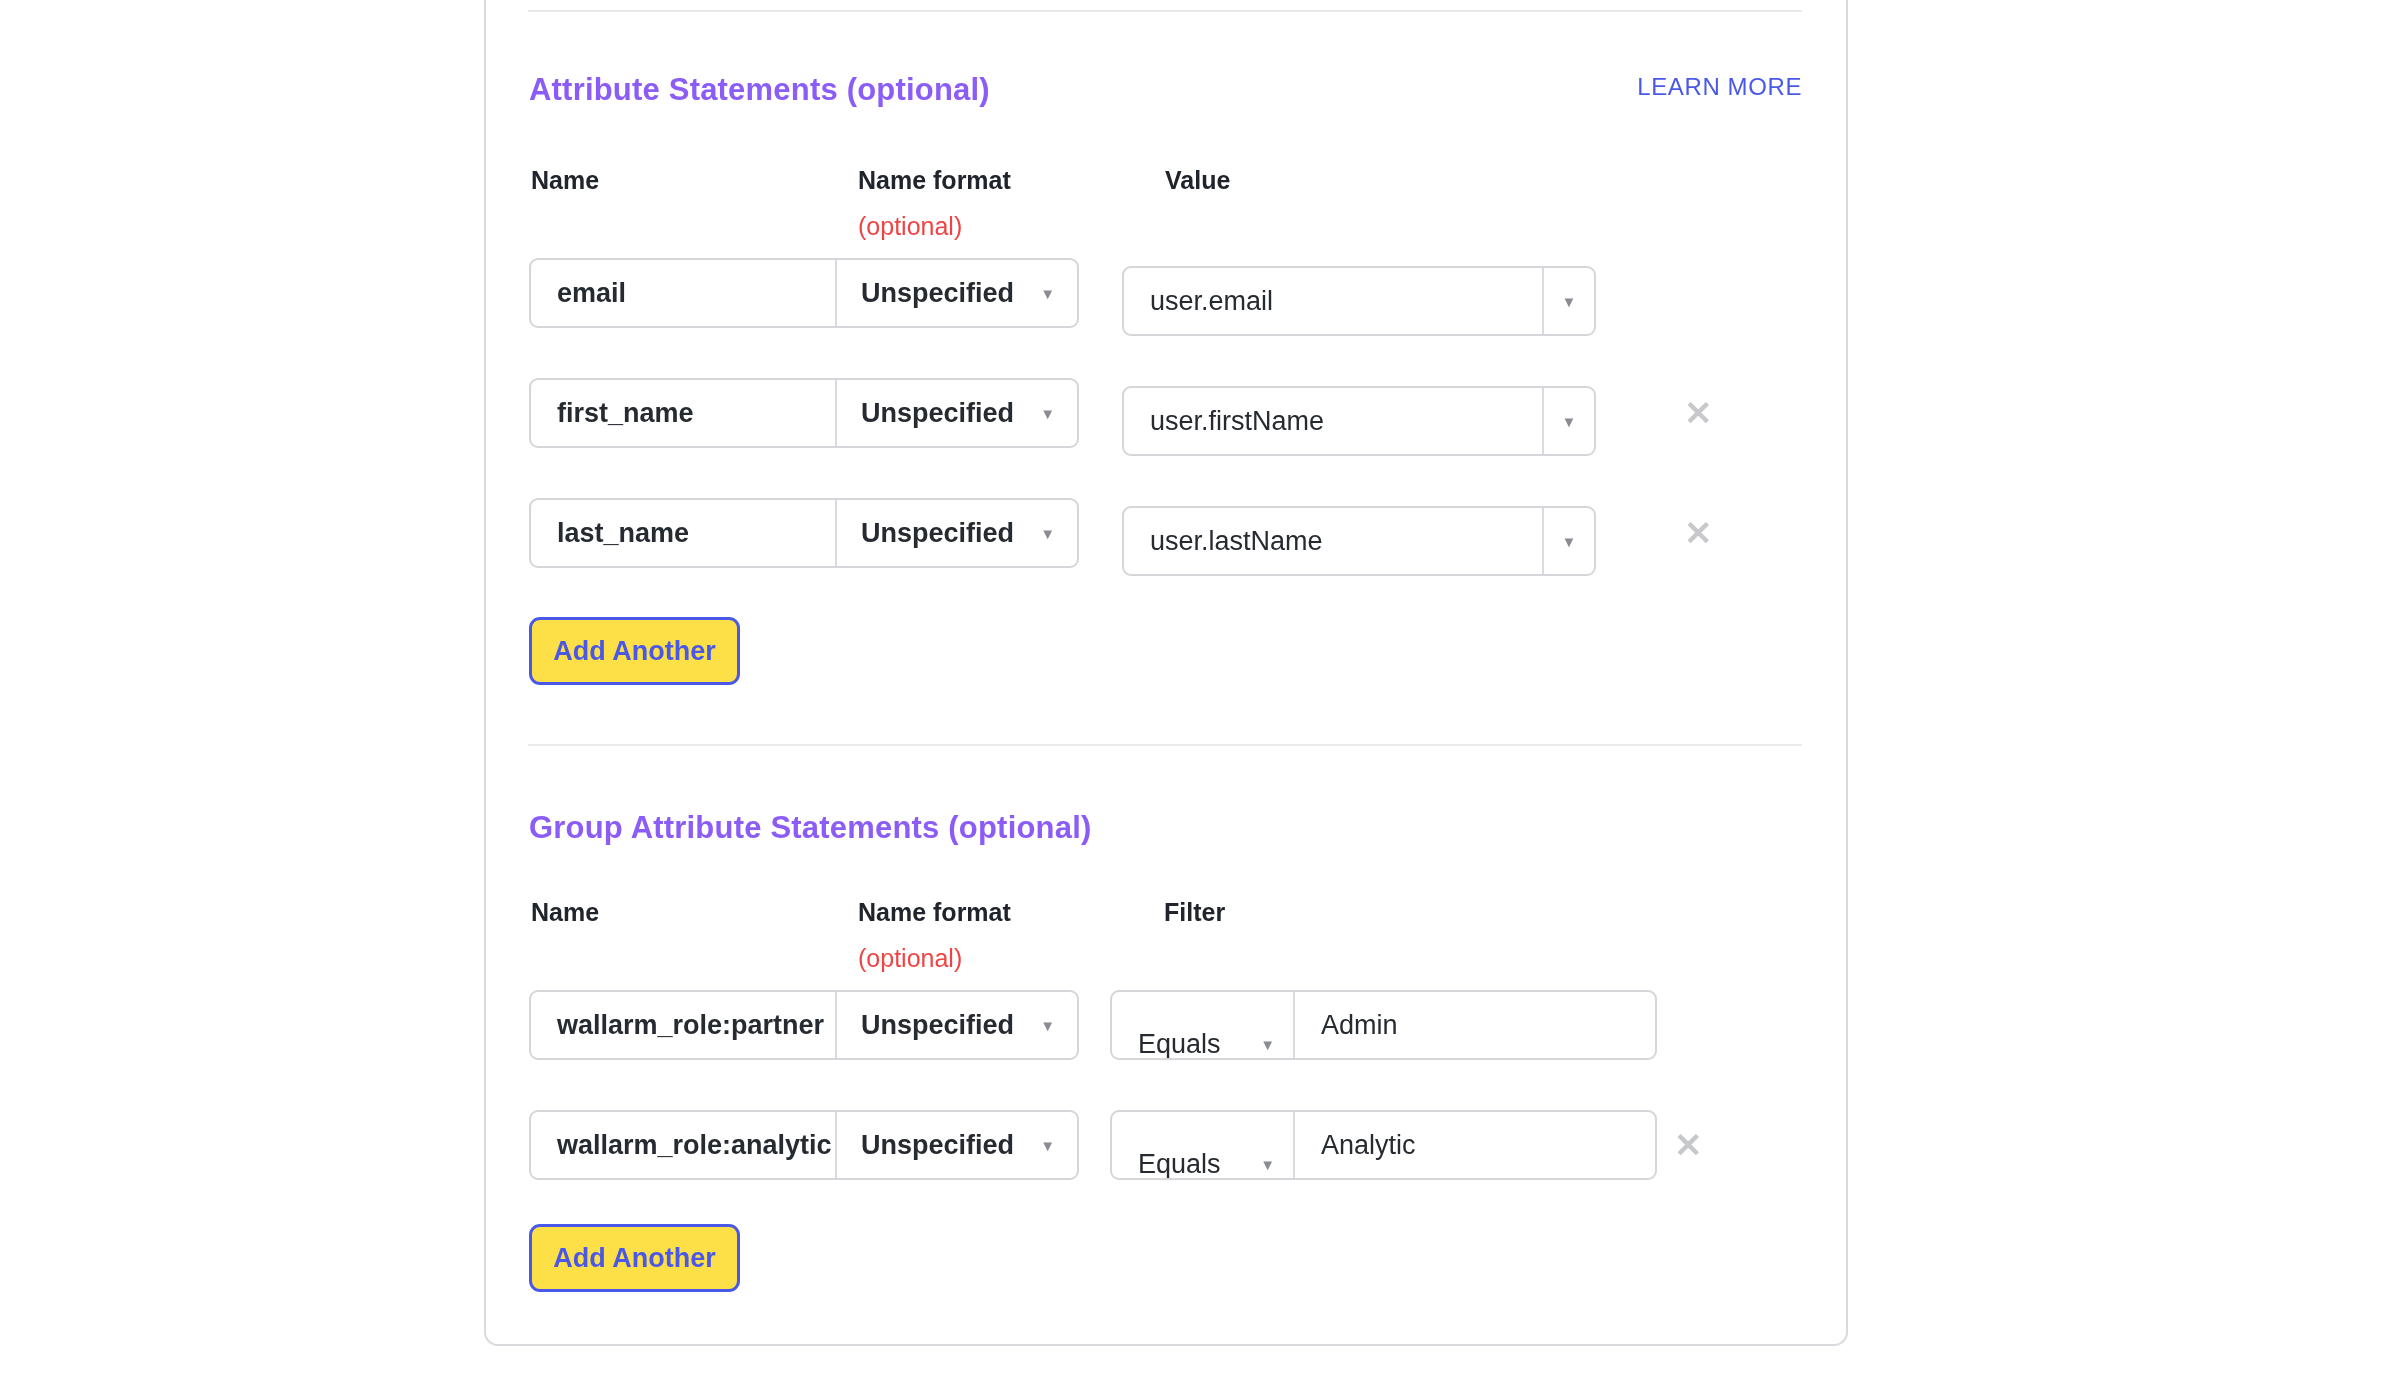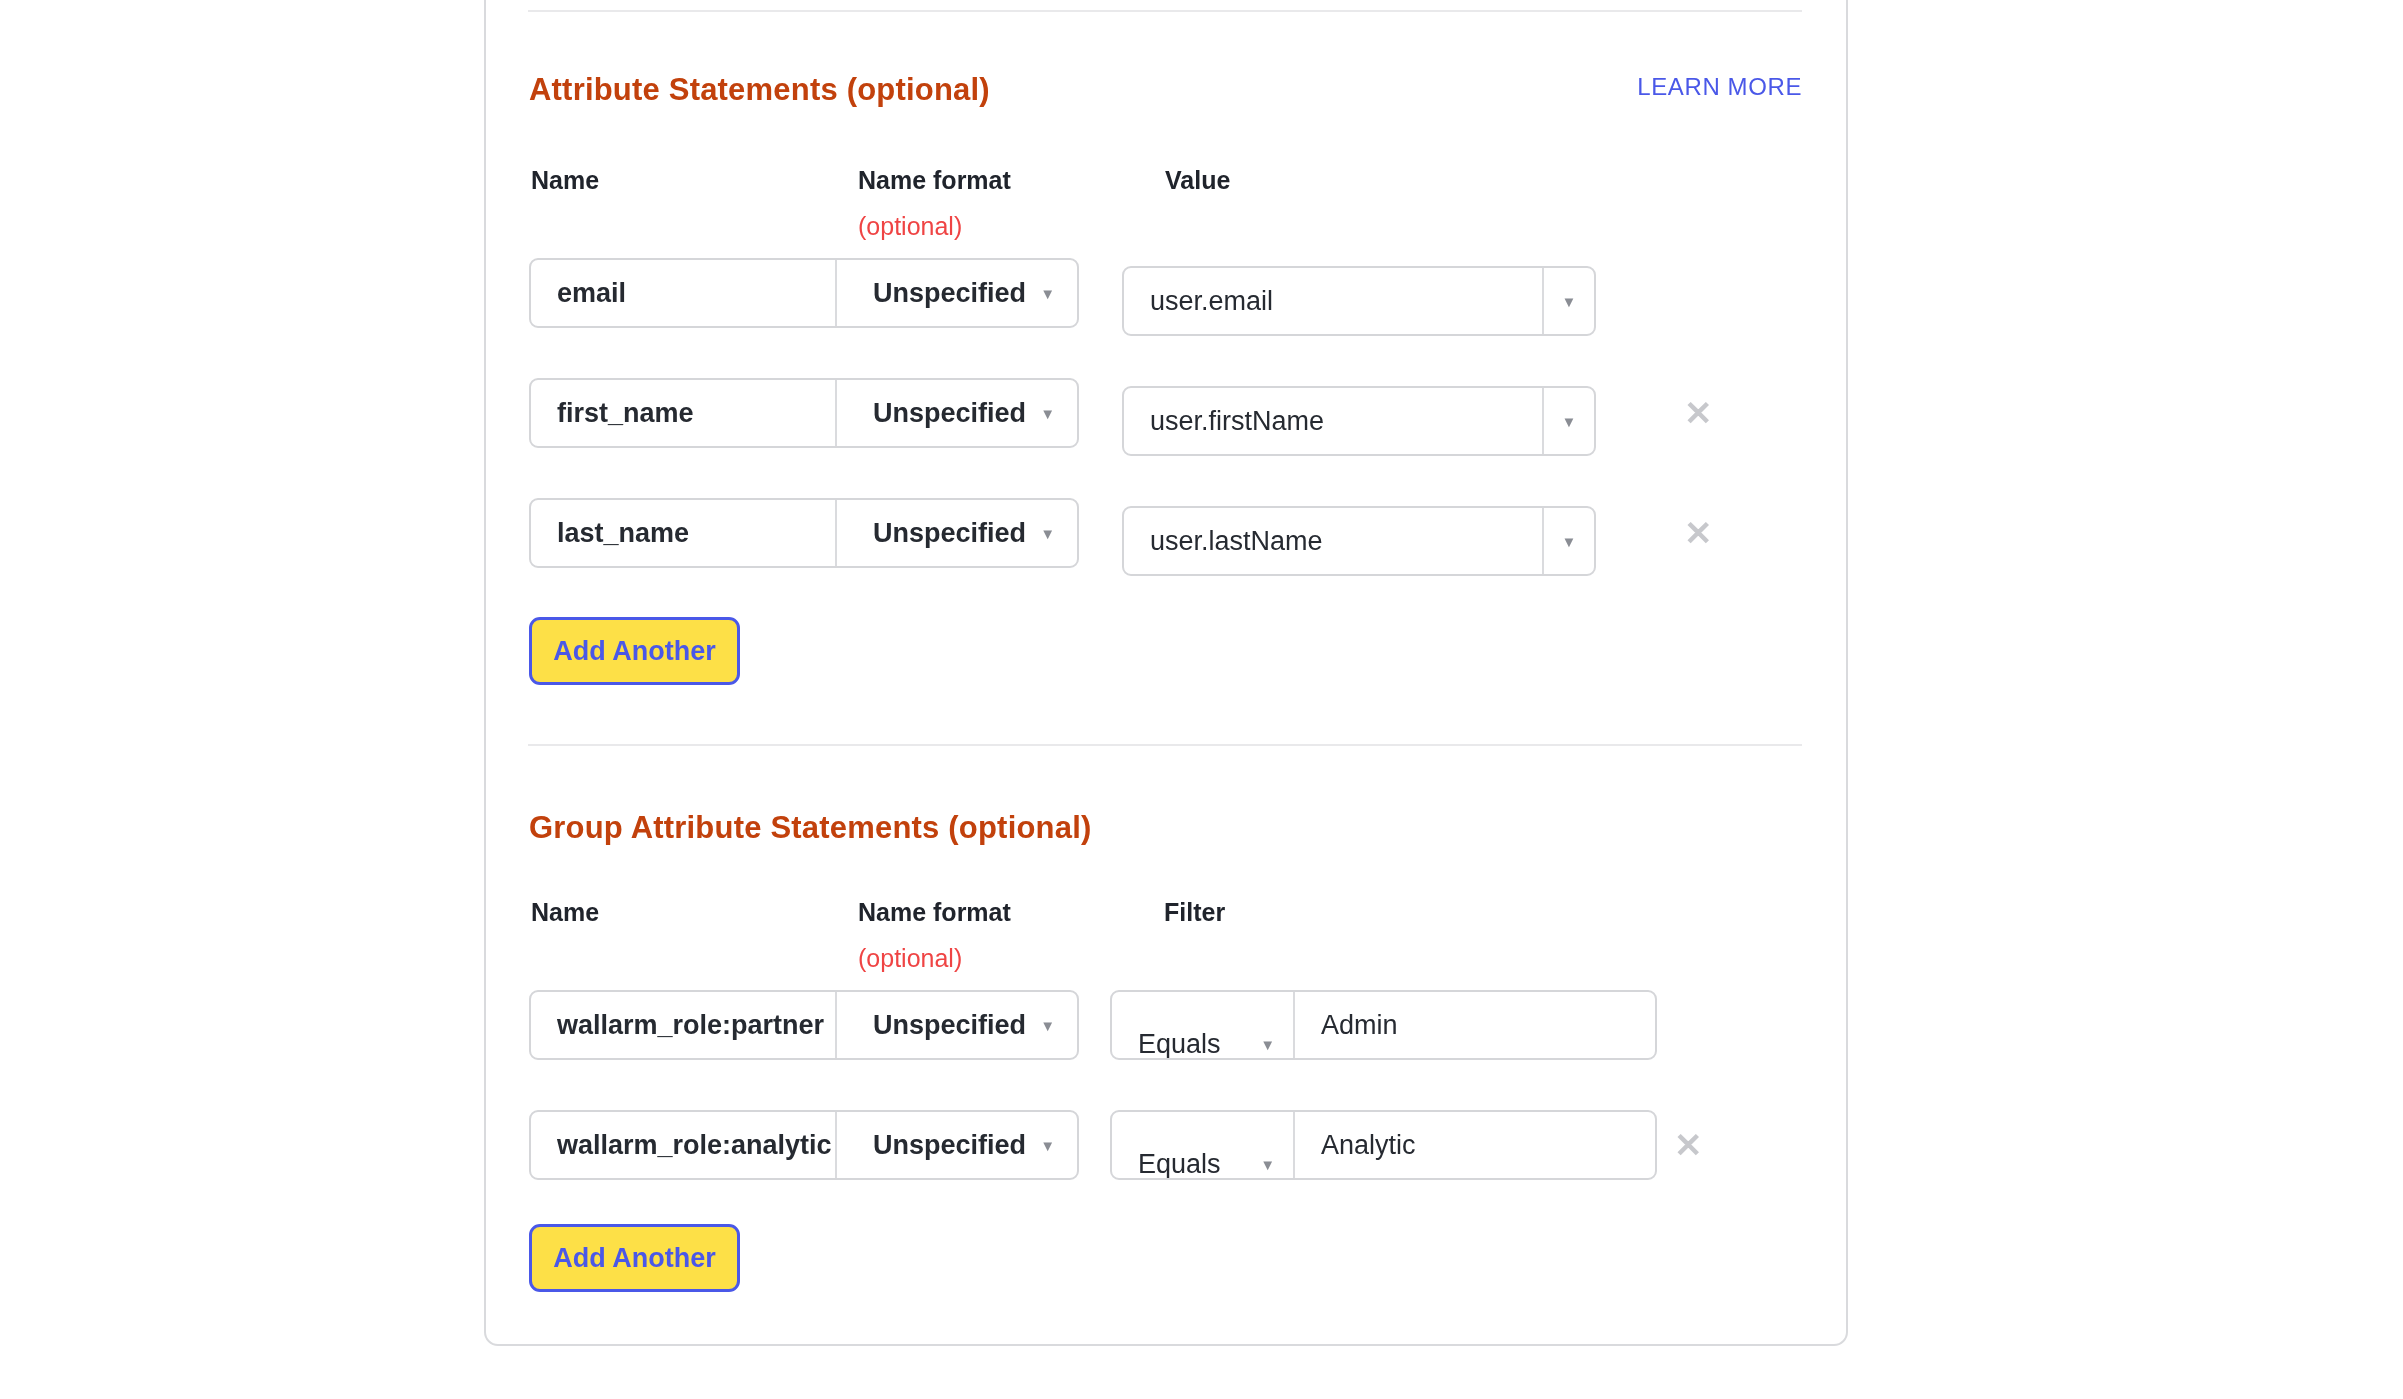--- a/index.html
+++ b/index.html
@@ -21,21 +21,21 @@
     box-sizing:border-box;
   }
   .hdivider{
     position:absolute;
     left:528px;width:1274px;height:2px;
     background:#e9e9eb;
   }
   .section-title{
     position:absolute;
     left:529px;
-    font-size:31px;font-weight:700;color:#c2410c;
+    font-size:31px;font-weight:700;color:#8b5cf6;
     letter-spacing:0.2px;
     white-space:nowrap;
   }
   .learn-more{
     position:absolute;
     right:601px;top:73px;
     font-size:24px;font-weight:500;
     letter-spacing:0.6px;
     color:#4a58e8;
     text-decoration:none;
@@ -68,21 +68,21 @@
   .vdiv{width:2px;background:#dadbde;flex:0 0 2px;}
   .cell{
     display:flex;align-items:center;
     overflow:hidden;white-space:nowrap;
     font-size:27px;color:#262a31;
     position:relative;
     box-sizing:border-box;
   }
   .nf-combo{left:0;width:550px;font-weight:bold;}
   .name-cell{flex:0 0 304px;padding-left:26px;}
-  .format-cell{flex:1;padding-left:36px;padding-right:52px;}
+  .format-cell{flex:1;padding-left:24px;padding-right:52px;}
   .caret{
     font-size:15px;color:#8a8d94;
     position:absolute;right:22px;top:50%;
     transform:translateY(-50%);
     line-height:1;
   }
   .value-combo{left:593px;width:474px;margin-top:8px;}
   .value-cell{flex:1;padding-left:26px;}
   .arrow-cell{flex:0 0 50px;justify-content:center;}
   .arrow-cell .caret{position:static;transform:none;}

